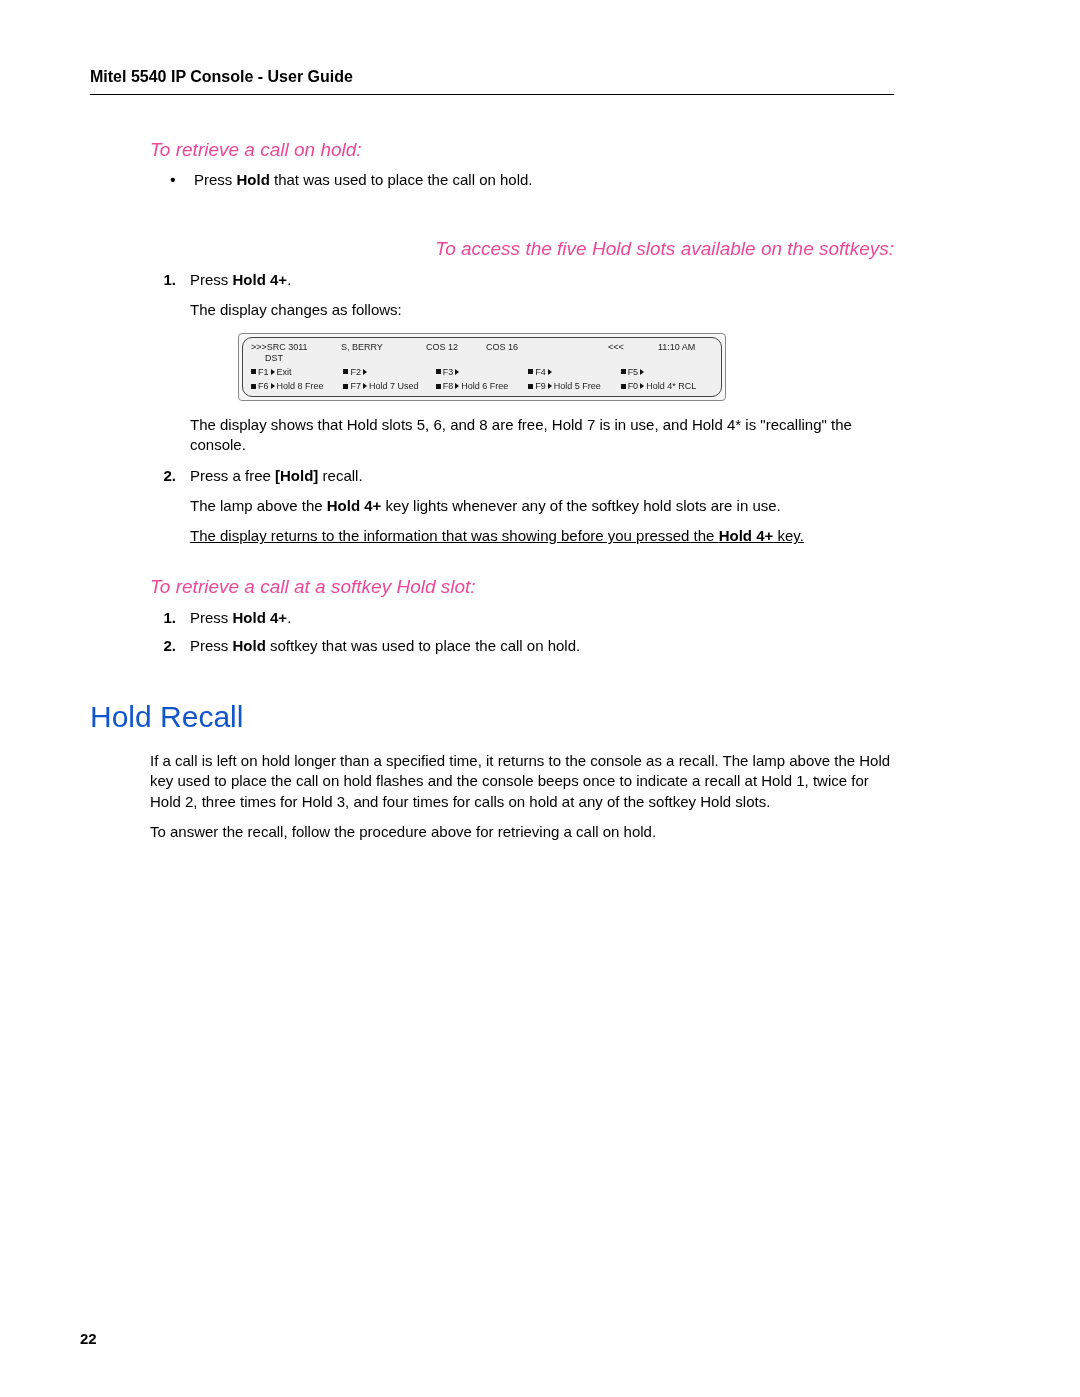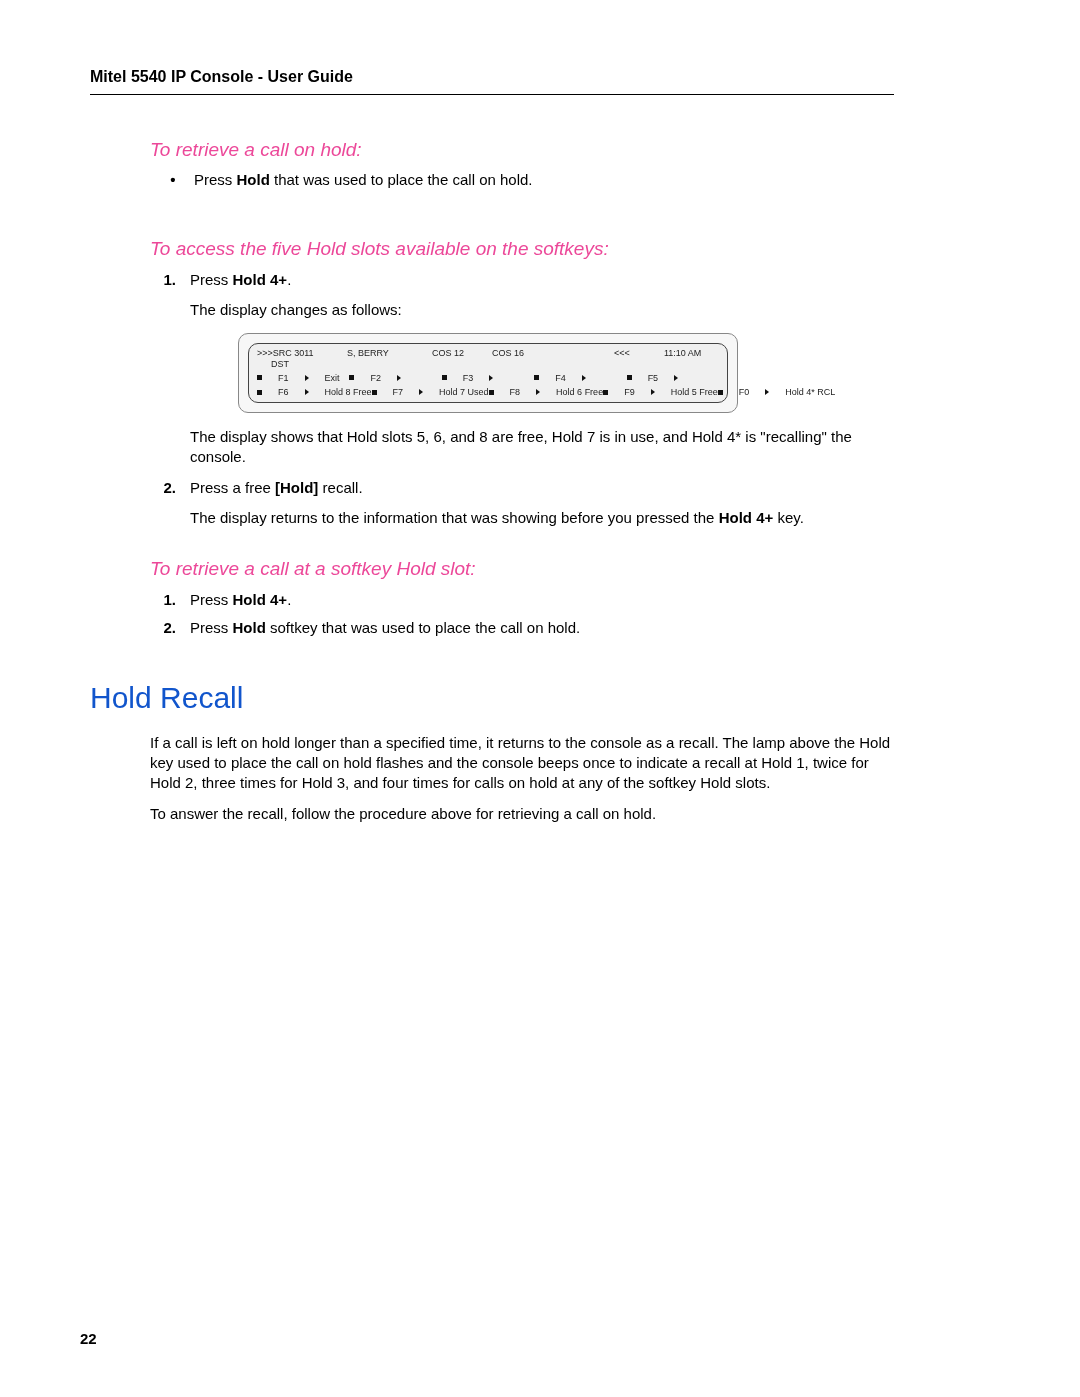--- a/index.html
+++ b/index.html
@@ -54,29 +54,29 @@
   .num-item .num {
     width: 20px;
     font-weight: bold;
     text-align: right;
   }
   .indent-block {
     margin-left: 40px;
     margin-top: 10px;
   }
   .para { margin: 10px 0; }
-  .text-justify { text-align: justify; }
+  .text-justify { text-align: justify; text-decoration: underline; }
 
   
   .lcd-wrap {
     margin: 12px 0 14px 48px;
     width: 480px;
-    padding: 9px;
+    padding: 3px;
     border: 1px solid #888;
-    border-radius: 10px;
+    border-radius: 4px;
     background: #f7f7f7;
   }
   .lcd {
     border: 1px solid #444;
     border-radius: 10px;
     background: #f0f0f0;
     padding: 3px 8px 4px 8px;
     font-size: 9px;
     font-family: Arial, sans-serif;
     color: #222;
@@ -95,21 +95,21 @@
   .lcd-dst { padding-left: 14px; margin-top: -1px; }
   .lcd-row-f {
     display: flex;
     justify-content: space-between;
     margin-top: 2px;
   }
   .fcell {
     flex: 1 1 0;
     display: flex;
     align-items: center;
-    gap: 16px;
+    gap: 2px;
     white-space: nowrap;
   }
   .sq {
     width: 5px; height: 5px; background: #111;
     display: inline-block;
   }
   .tri {
     width: 0; height: 0;
     border-top: 3px solid transparent;
     border-bottom: 3px solid transparent;
@@ -139,21 +139,21 @@
   <div class="body-content">
 
     <div class="sub-head first">To retrieve a call on hold:</div>
     <div class="bullet-item">
       <span class="dot">•</span>
       <span>
         <span>Press </span><b>Hold</b><span> that was used to place the call on hold.</span>
       </span>
     </div>
 
-    <div class="sub-head" style="margin-top:46px;">To access the five Hold slots available on the softkeys:</div>
+    <div class="sub-head" style="margin-top:46px;text-align:right;">To access the five Hold slots available on the softkeys:</div>
 
     <div class="num-item">
       <span class="num">1.</span>
       <span>
         <span>Press </span><b>Hold 4+</b><span>.</span>
       </span>
     </div>
 
     <div class="indent-block">
       <div class="para">The display changes as follows:</div>
@@ -240,20 +240,23 @@
     </div>
 
     <div class="num-item">
       <span class="num">2.</span>
       <span>
         <span>Press a free </span><b>[Hold]</b><span> recall.</span>
       </span>
     </div>
 
     <div class="indent-block">
+      <div class="para">
+        <span>The lamp above the </span><b>Hold 4+</b><span> key lights whenever any of the softkey hold slots are in use.</span>
+      </div>
       <div class="para text-justify">
         <span>The display returns to the information that was showing before you pressed the </span><b>Hold 4+</b><span> key.</span>
       </div>
     </div>
 
     <div class="sub-head">To retrieve a call at a softkey Hold slot:</div>
 
     <div class="num-item">
       <span class="num">1.</span>
       <span>

